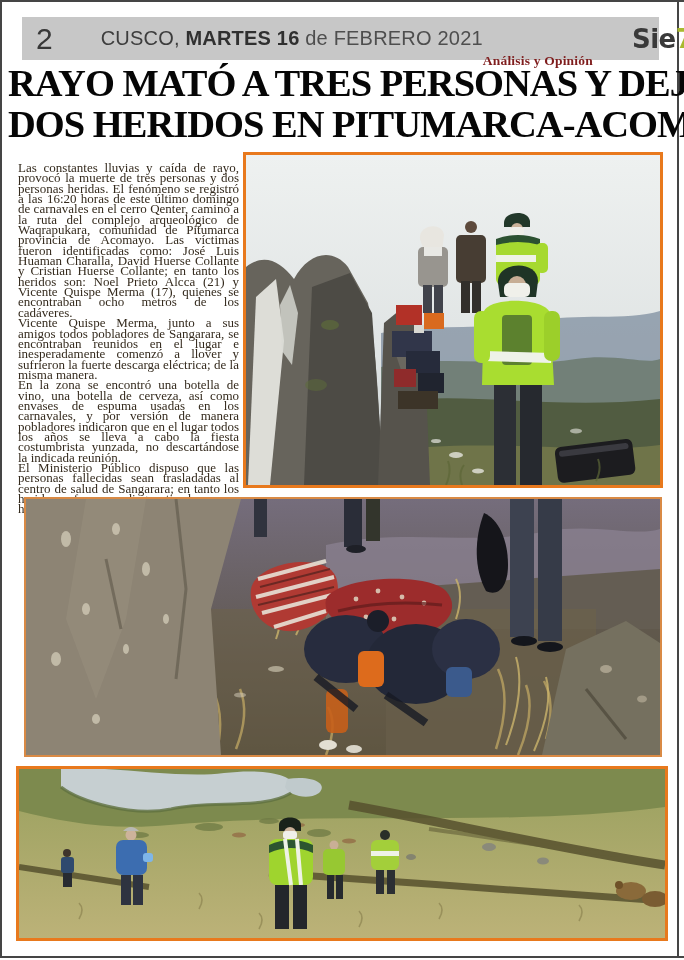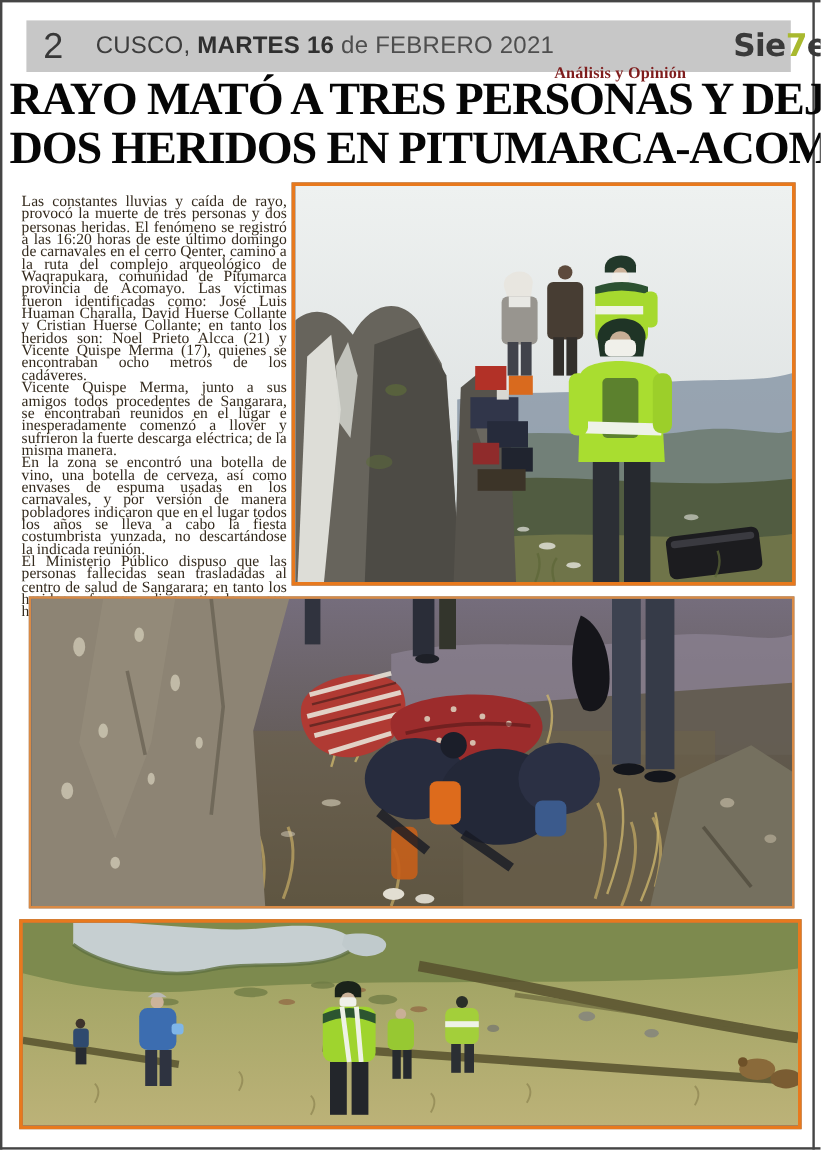--- a/index.html
+++ b/index.html
@@ -29,21 +29,21 @@
   .header-bar{
     position:absolute;left:22px;top:17px;width:637px;height:43px;
     background:var(--header-bar);display:flex;align-items:center;
   }
   .page-num{
     font-family:"Liberation Sans",sans-serif;font-size:30px;color:#383838;
     padding-left:14px;line-height:1;
   }
   .dateline{
     font-family:"Liberation Sans",sans-serif;font-size:20px;color:var(--dateline-color);
-    margin-left:27px;white-space:nowrap;letter-spacing:.2px;
+    margin-left:48px;white-space:nowrap;letter-spacing:.2px;
   }
   .dateline .bold{font-weight:bold;color:#303030;}
   .dateline .light{color:#4e4e4e;}
   .brand{margin-left:auto;display:flex;align-items:center;padding-right:26px;gap:9px;}
   .section-label{
     font-family:"Liberation Serif",serif;font-weight:bold;font-size:13.5px;color:#7f1d1d;
     letter-spacing:.2px;white-space:nowrap;margin-top:44px;
   }
   .logo{
     font-family:"DejaVu Sans",sans-serif;font-weight:bold;font-size:26px;color:#3a3a3a;
@@ -102,21 +102,21 @@
     </div>
   </div>
 
   <h1 class="headline">
     <span>RAYO MATÓ A TRES PERSONAS Y DEJÓ</span>
     <span>DOS HERIDOS EN PITUMARCA-ACOMAYO</span>
   </h1>
 
   <div class="article">
     <p>Las constantes lluvias y caída de rayo, provocó la muerte de tres personas y dos personas heridas. El fenómeno se registró a las 16:20 horas de este último domingo de carnavales en el cerro Qenter, camino a la ruta del complejo arqueológico de Waqrapukara, comunidad de Pitumarca provincia de Acomayo. Las víctimas fueron identificadas como: José Luis Huaman Charalla, David Huerse Collante y Cristian Huerse Collante; en tanto los heridos son: Noel Prieto Alcca (21) y Vicente Quispe Merma (17), quienes se encontraban ocho metros de los cadáveres.</p>
-    <p>Vicente Quispe Merma, junto a sus amigos todos procedentes de Sangarara, se encontraban reunidos en el lugar e inesperadamente comenzó a llover y sufrieron la fuerte descarga eléctrica; de la misma manera.</p>
+    <p>Vicente Quispe Merma, junto a sus amigos todos pobladores de Sangarara, se encontraban reunidos en el lugar e inesperadamente comenzó a llover y sufrieron la fuerte descarga eléctrica; de la misma manera.</p>
     <p>En la zona se encontró una botella de vino, una botella de cerveza, así como envases de espuma usadas en los carnavales, y por versión de manera pobladores indicaron que en el lugar todos los años se lleva a cabo la fiesta costumbrista yunzada, no descartándose la indicada reunión.</p>
     <p>El Ministerio Público dispuso que las personas fallecidas sean trasladadas al centro de salud de Sangarara; en tanto los heridos fueron diagnosticados con hipotermia y contusión de tórax".</p>
   </div>
 
   <div class="photo photo-1" role="img" aria-label="Policías y civiles en la cima rocosa del cerro">
     <svg viewBox="0 0 414 330" preserveAspectRatio="none">
       <defs>
         <linearGradient id="p1sky" x1="0" y1="0" x2="0" y2="1">
           <stop offset="0" stop-color="#eef1f0"></stop>
             <stop offset=".6" stop-color="#e0e4e4"></stop>

